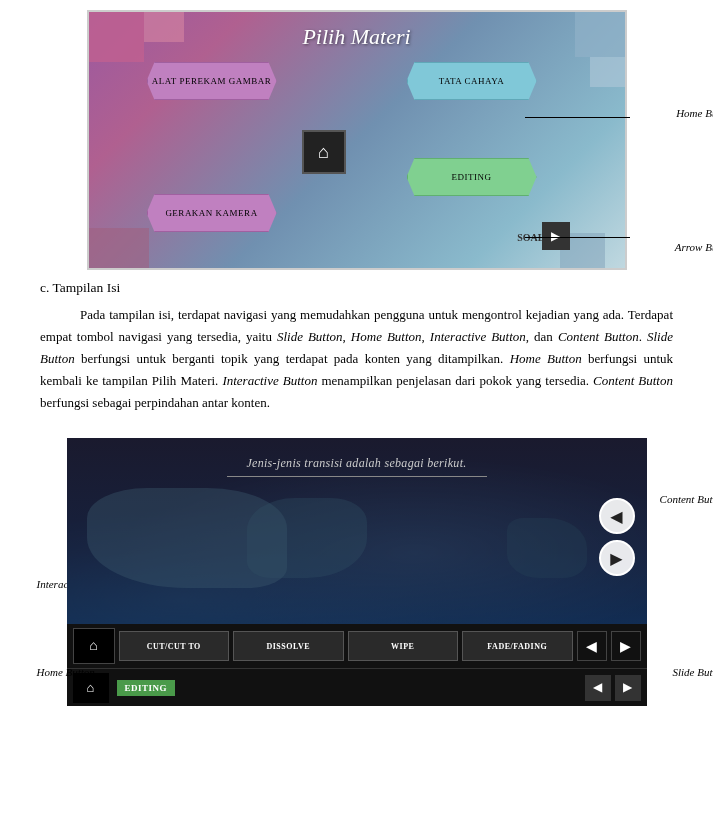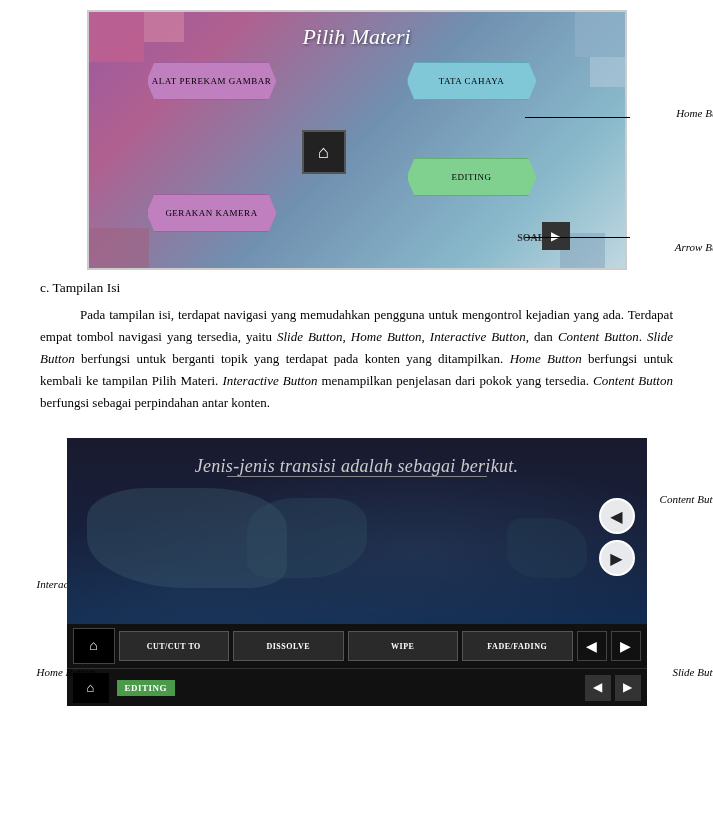--- a/index.html
+++ b/index.html
@@ -218,21 +218,21 @@
       background: radial-gradient(ellipse at 60% 50%, #3a5a7a 0%, transparent 60%),
                   radial-gradient(ellipse at 20% 70%, #2a4a6a 0%, transparent 40%);
     }
 
     .fig2-text {
       position: absolute;
       top: 18px;
       left: 50%;
       transform: translateX(-50%);
       color: #ccc;
-      font-size: 18px;
+      font-size: 12px;
       font-style: italic;
       white-space: nowrap;
       letter-spacing: 0.3px;
     }
 
     .fig2-underline {
       position: absolute;
       top: 38px;
       left: 50%;
       transform: translateX(-50%);

